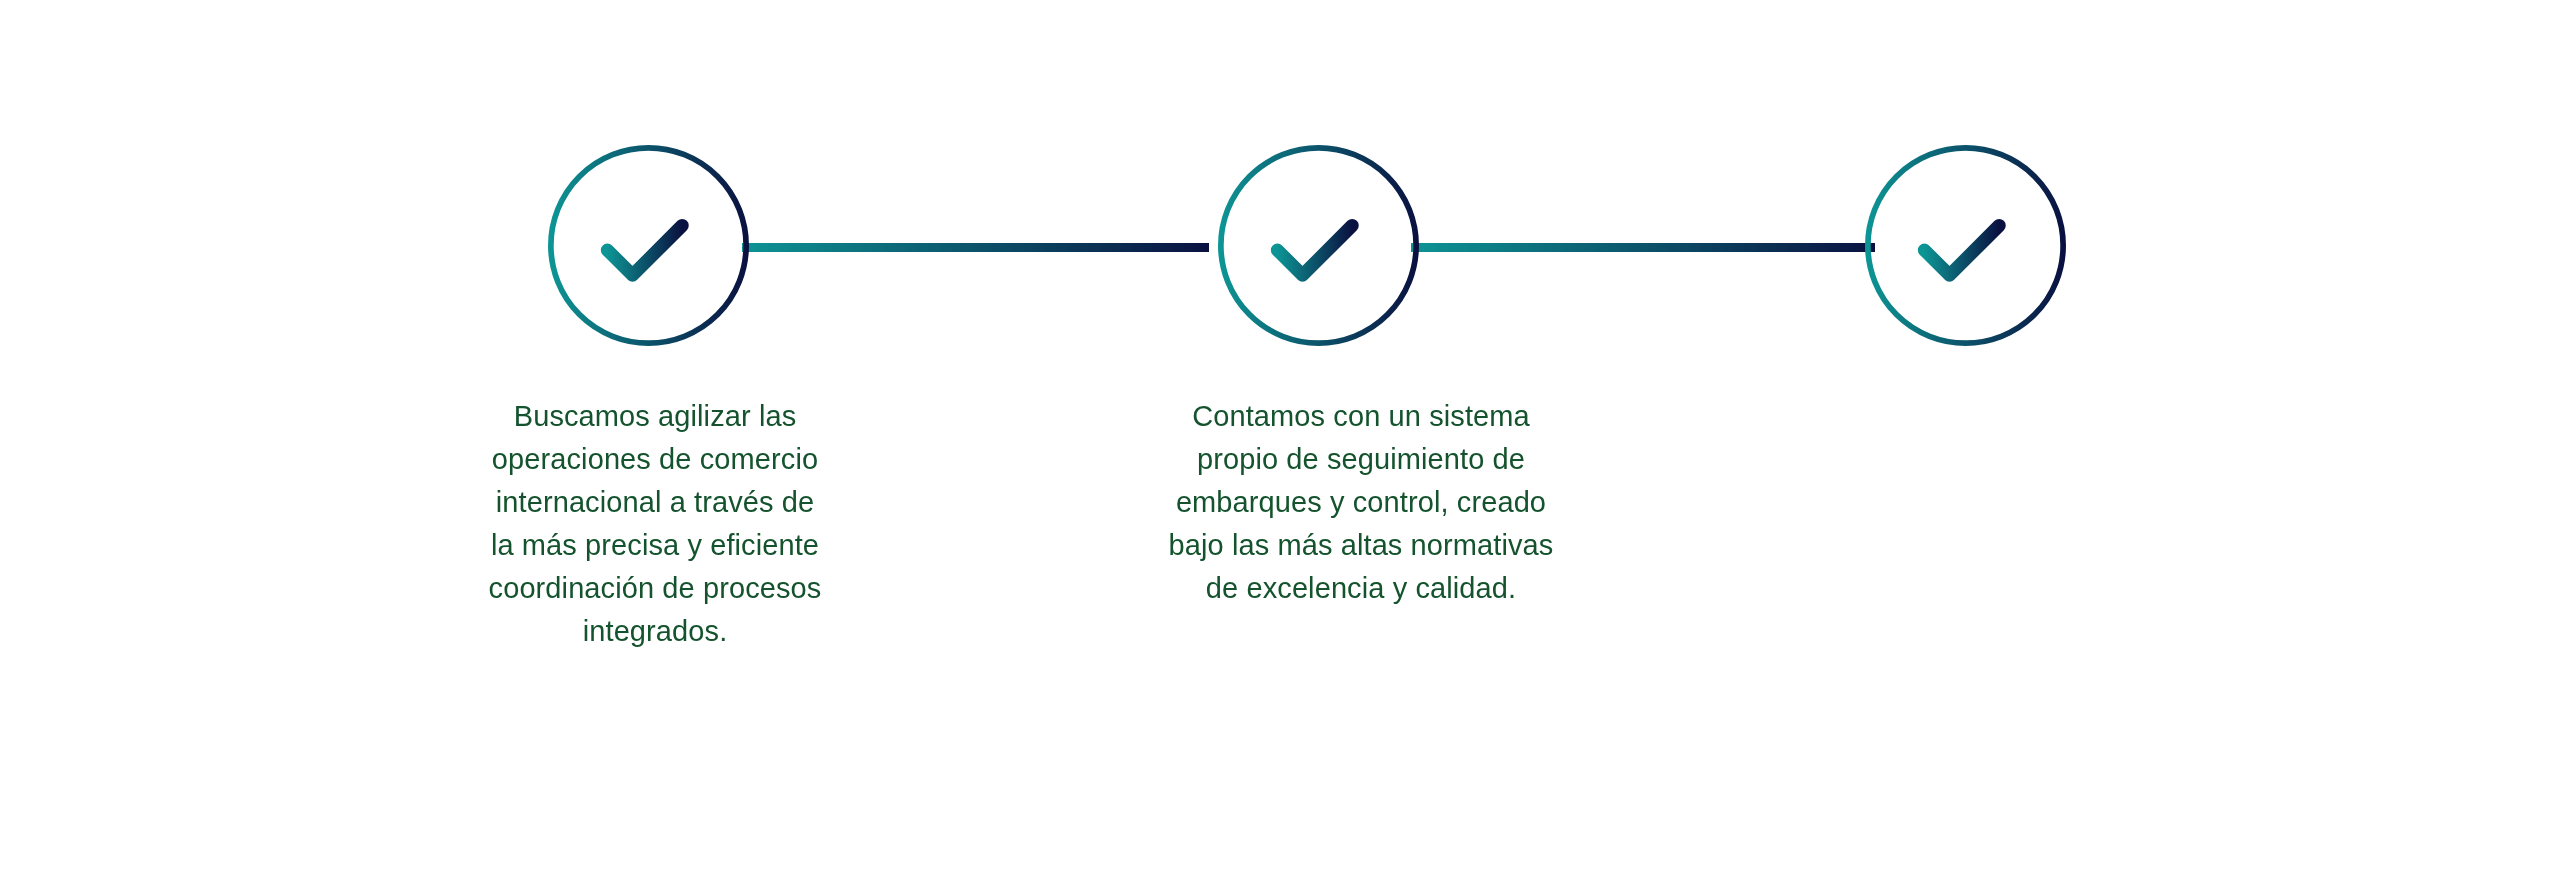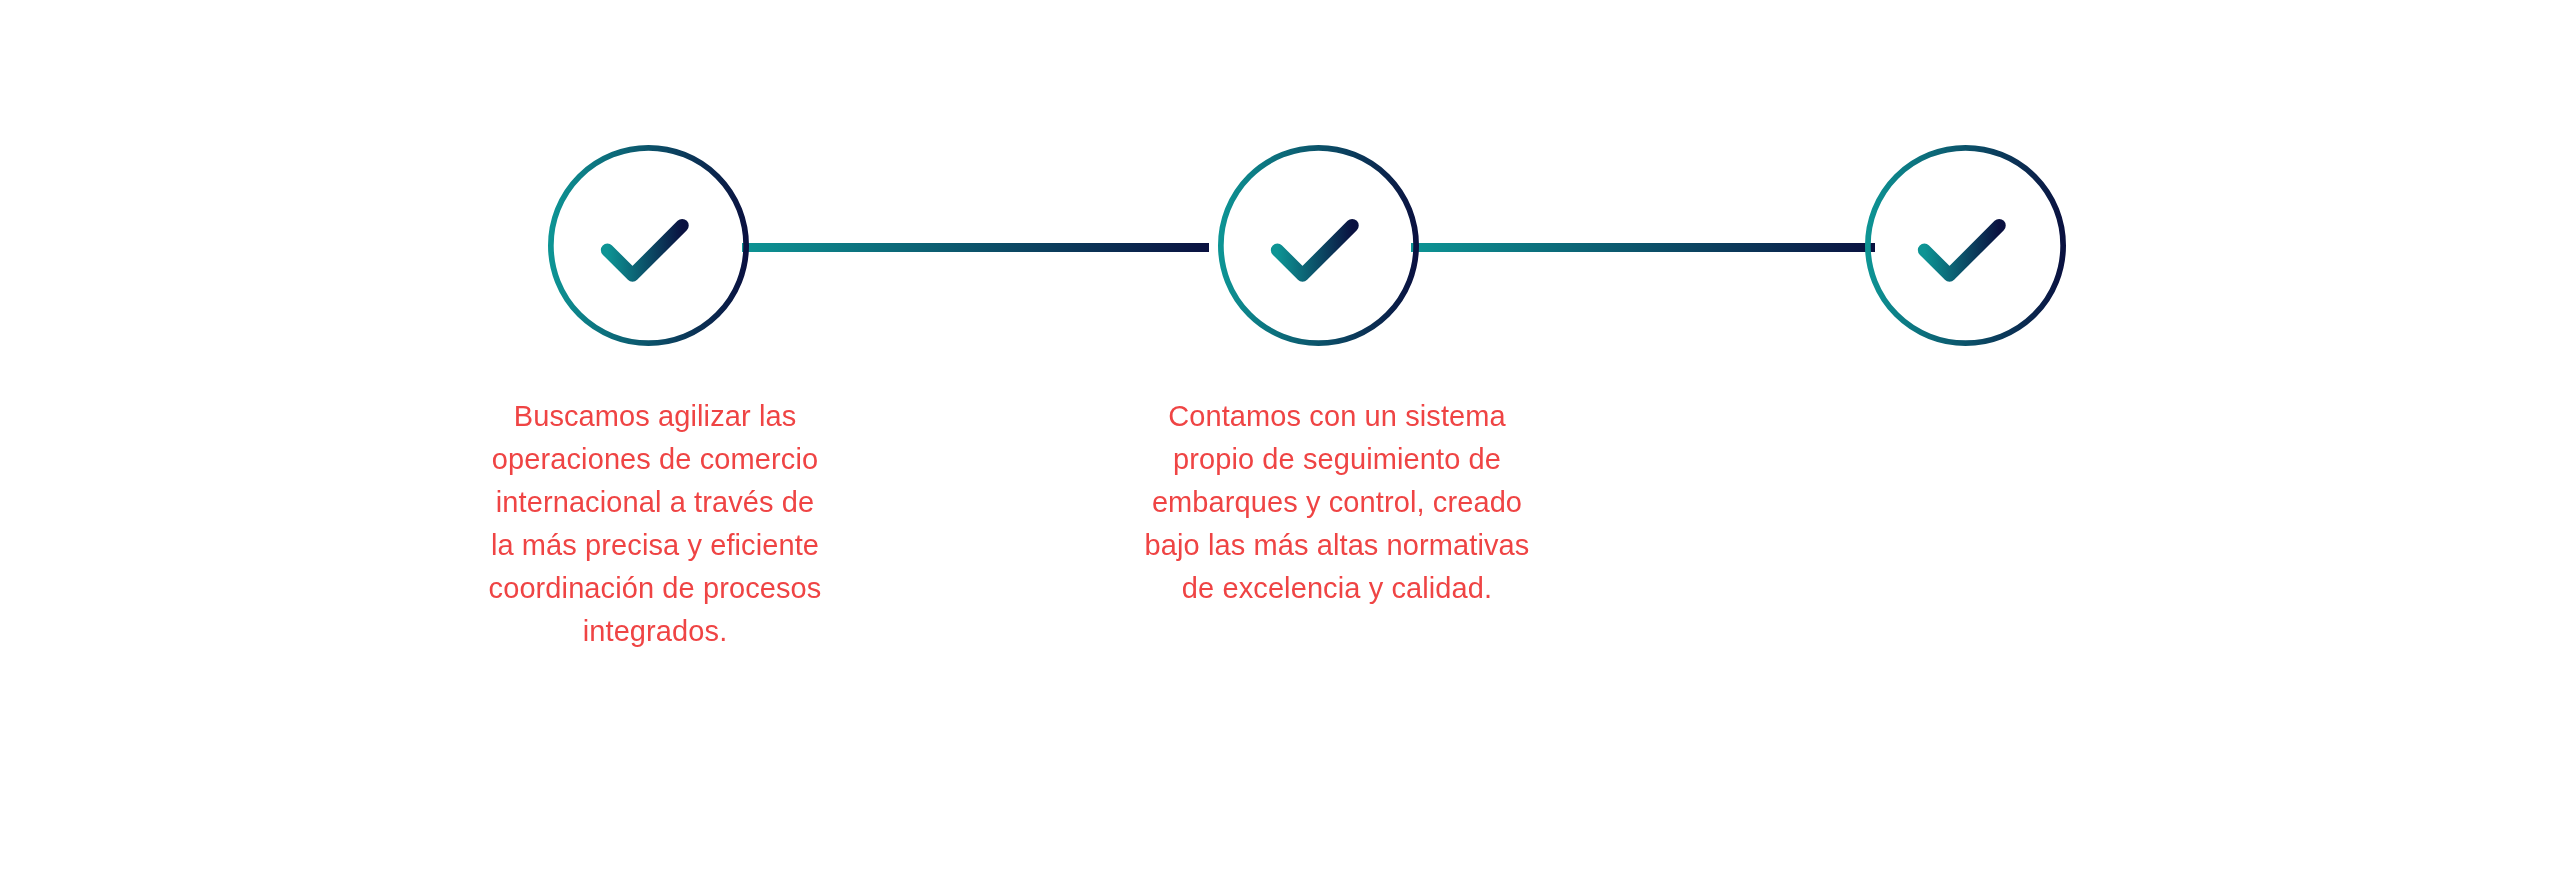--- a/index.html
+++ b/index.html
@@ -45,31 +45,31 @@
     display: block;
     width: 201px;
     height: 201px;
     overflow: visible;
   }
 
   
   .caption {
     position: absolute;
     top: 395px;
-    color: #ef4444;
+    color: #14532d;
     font-family: "Liberation Sans", sans-serif;
     font-size: 29px;
     line-height: 43px;
     font-weight: 400;
     text-align: center;
     letter-spacing: 0.1px;
     white-space: pre-line;
   }
   .caption-1 { left: 446px; width: 418px; }
-  .caption-2 { left: 1105px; width: 464px; }
+  .caption-2 { left: 1129px; width: 464px; }
   .caption-3 { left: 1740px; width: 504px; }
 </style>
 </head>
 <body>
 
 <div id="stage">
 
   <div class="connector connector-1">
     <svg width="467" height="9.2" viewBox="0 0 816 16" preserveAspectRatio="none">
       <defs>

